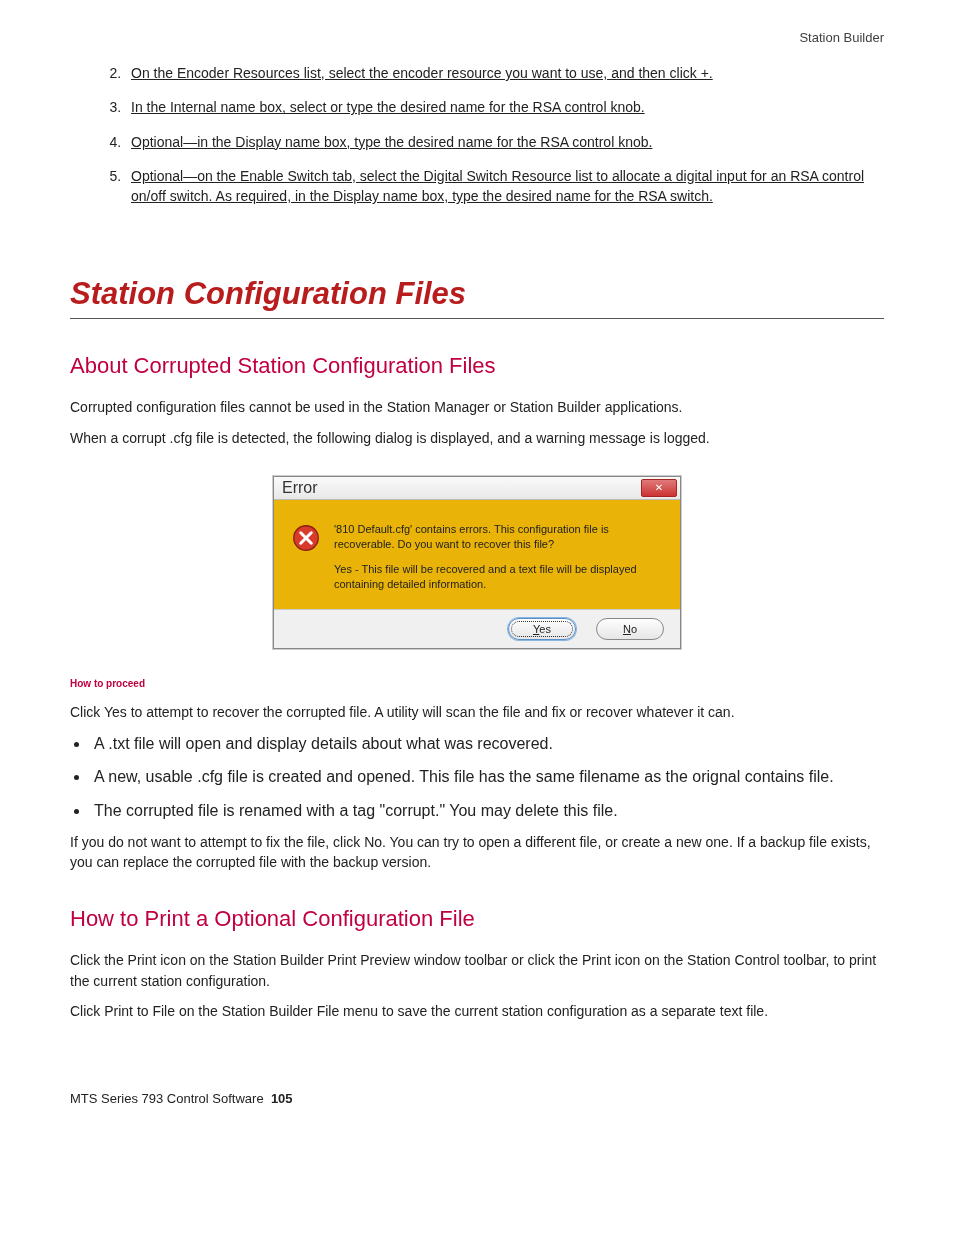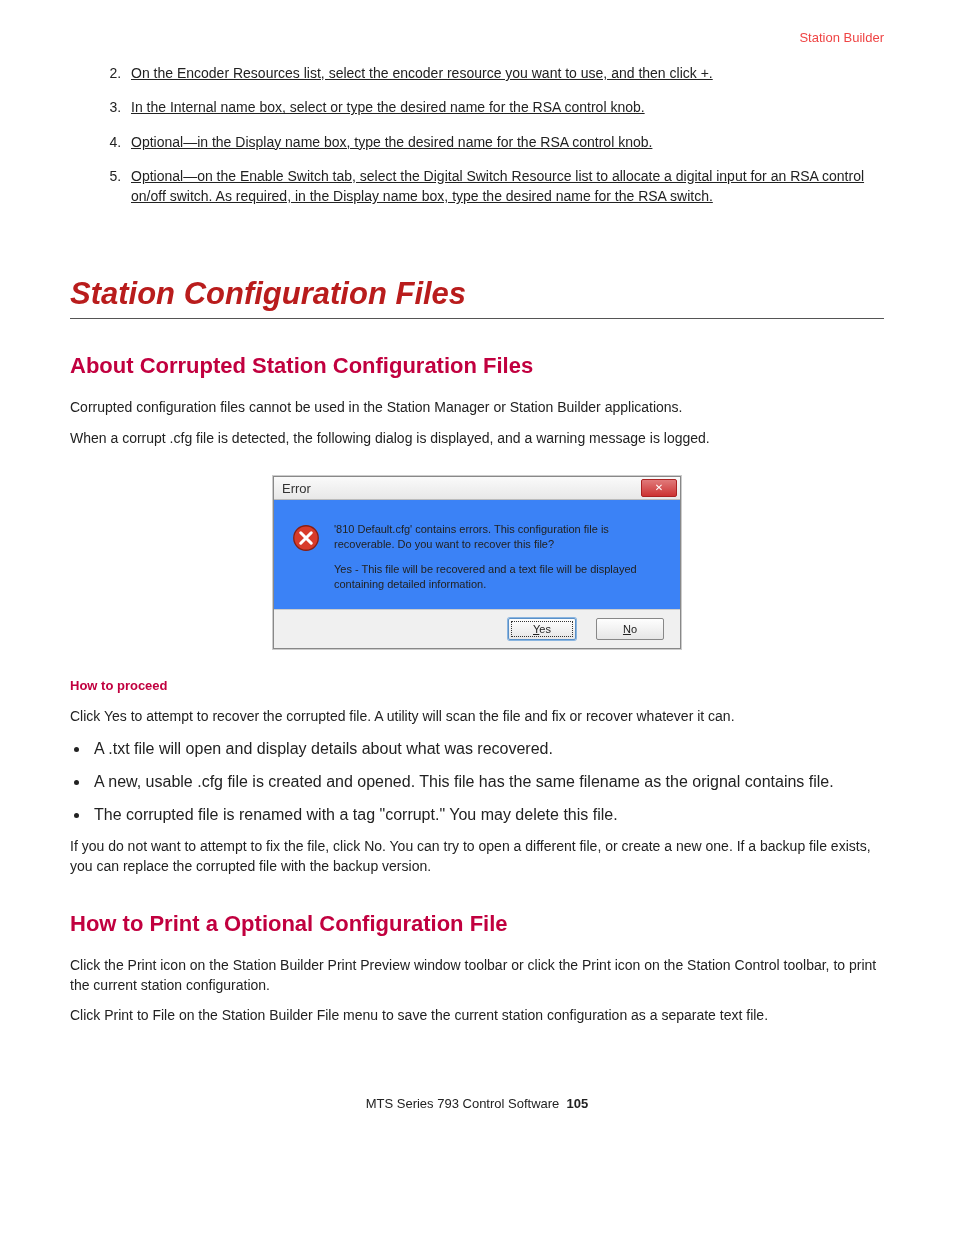--- a/index.html
+++ b/index.html
@@ -9,21 +9,21 @@
     background: #fff;
     color: #222;
     width: 954px;
   }
   .page {
     padding: 30px 70px 40px 70px;
     box-sizing: border-box;
   }
   .header-right {
     text-align: right;
-    color: #ef4444;
+    color: #404040;
     font-size: 13px;
     margin-bottom: 18px;
   }
   ol.steps {
     font-size: 14px;
     line-height: 1.45;
     padding-left: 30px;
     margin-left: 25px;
     text-decoration: underline;
   }
@@ -37,50 +37,50 @@
     font-weight: bold;
     margin-top: 70px;
     margin-bottom: 6px;
     border-bottom: 1px solid #555;
     padding-bottom: 6px;
     font-style: italic;
   }
   h2.h2-red {
     color: #c1003f;
     font-size: 22px;
-    font-weight: bold;
+    font-weight: normal;
     margin-top: 34px;
     margin-bottom: 18px;
   }
   .body-indent {
     font-size: 14px;
     line-height: 1.45;
   }
   .body-indent p {
     margin: 10px 0;
   }
   .sub-red {
     color: #c1003f;
     font-weight: bold;
-    font-size: 13px;
+    font-size: 10px;
     margin-top: 28px;
     margin-bottom: 10px;
   }
   ul.bullets {
     font-size: 16px;
     line-height: 1.45;
     padding-left: 20px;
     margin: 8px 0;
   }
   ul.bullets li {
     margin-bottom: 10px;
     padding-left: 4px;
   }
   .footer {
-    text-align: center;
+    text-align: left;
     font-size: 13px;
     margin-top: 70px;
   }
   .footer .pagenum {
     font-weight: bold;
   }
 
   
   .dialog-wrap {
     display: flex;
@@ -99,40 +99,40 @@
     background: linear-gradient(#fafafa,#e8e8e8);
     border-bottom: 1px solid #bbb;
     height: 22px;
     display: flex;
     align-items: center;
     justify-content: space-between;
     padding: 0 0 0 8px;
   }
   .dialog-titlebar .title {
     color: #333;
-    font-size: 13px;
+    font-size: 16px;
   }
   .close-x {
     width: 34px;
     height: 16px;
     background: linear-gradient(#e07a7a,#c33);
     border: 1px solid #a22;
     border-radius: 2px;
     margin-right: 3px;
     color: #fff;
     font-size: 10px;
     display: flex;
     align-items: center;
     justify-content: center;
     line-height: 1;
   }
   .dialog-content {
     display: flex;
     padding: 22px 18px 8px 18px;
-    background: #3b82f6;
+    background: #eab308;
   }
   .dialog-icon {
     width: 28px;
     height: 28px;
     flex: 0 0 auto;
     margin-right: 14px;
     margin-top: 2px;
   }
   .dialog-icon svg { width:100%; height:100%; }
   .dialog-msg {
@@ -149,21 +149,21 @@
     display: flex;
     justify-content: flex-end;
     gap: 20px;
   }
   .dbtn {
     min-width: 66px;
     height: 20px;
     font-size: 11px;
     background: linear-gradient(#fefefe,#e6e6e6);
     border: 1px solid #888;
-    border-radius: 2px;
+    border-radius: 11px;
     display: flex;
     align-items: center;
     justify-content: center;
   }
   .dbtn.default {
     outline: 1px dotted #333;
     outline-offset: -4px;
     border-color: #5a90c8;
     box-shadow: 0 0 0 1px #8ab5e0;
   }

